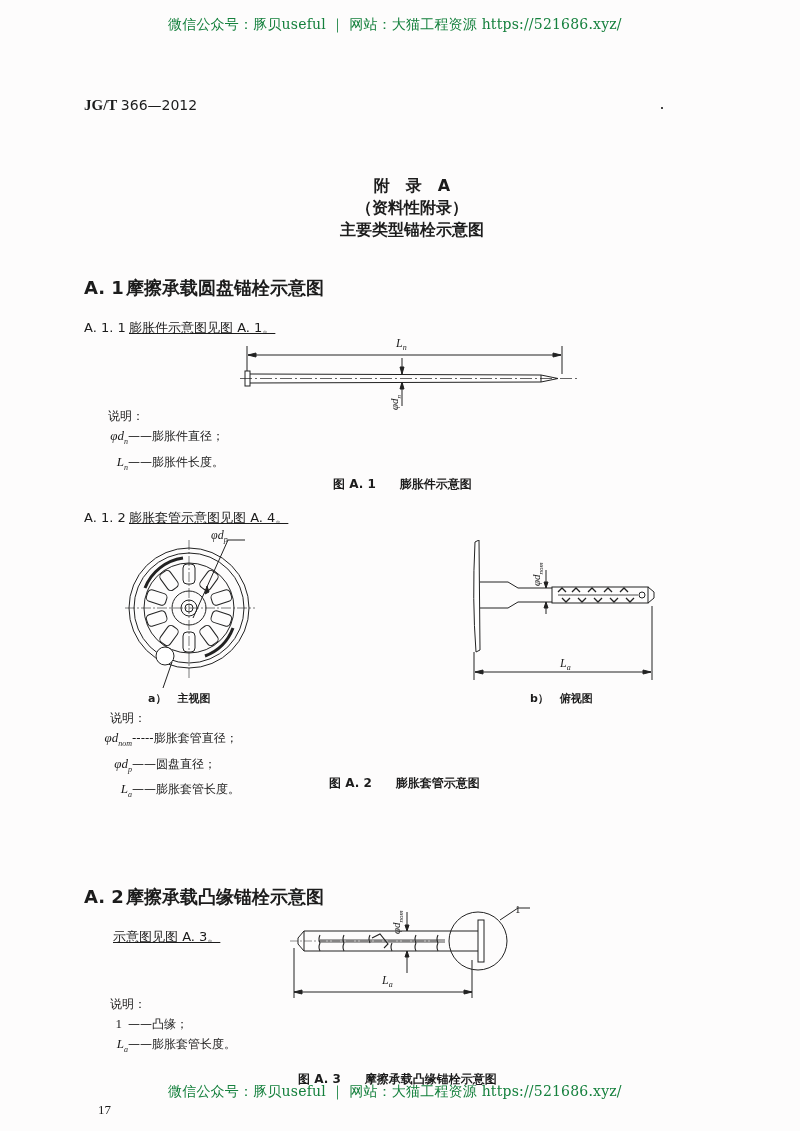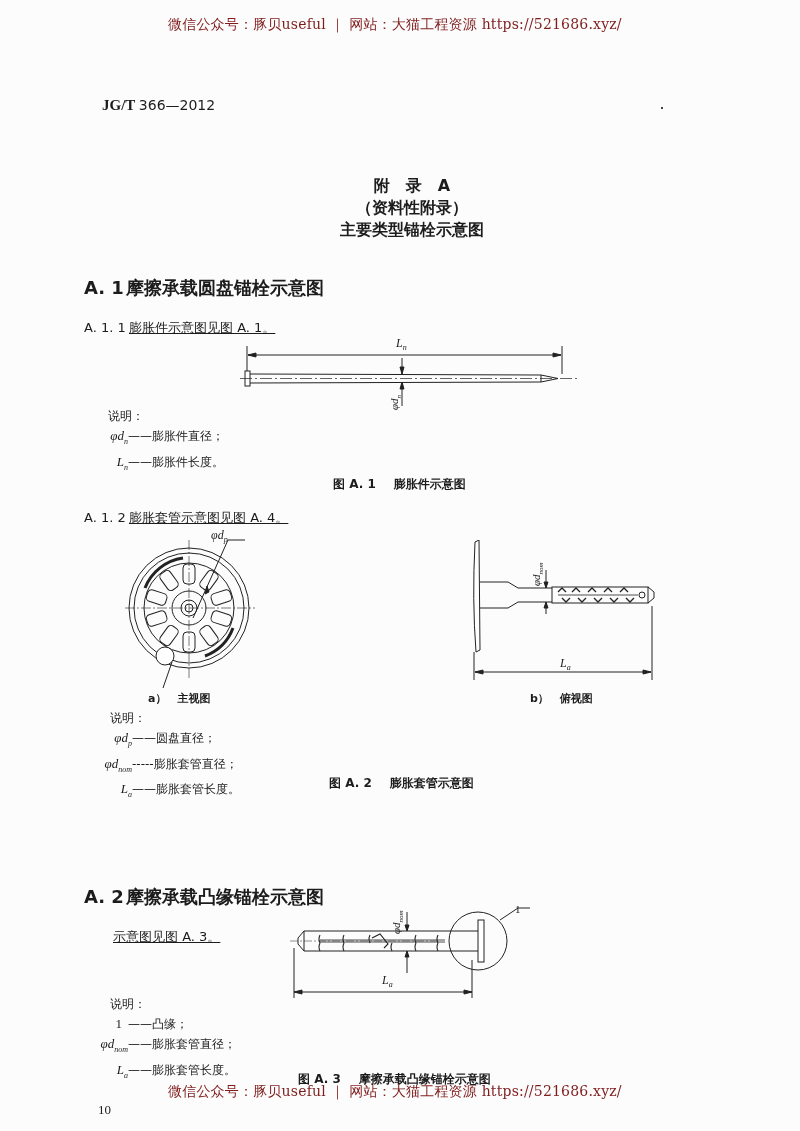--- a/index.html
+++ b/index.html
@@ -5,34 +5,34 @@
   html, body { margin: 0; padding: 0; }
   body {
     width: 800px; height: 1131px; position: relative; overflow: hidden;
     background: #fdfcfc;
     font-family: "DejaVu Serif", "Liberation Serif", serif;
     color: #1c1c1c;
   }
   .abs { position: absolute; }
   .watermark {
     font-family: "DejaVu Serif", "Liberation Serif", serif;
-    font-size: 14px; color: #7f1d1d; white-space: nowrap; letter-spacing: 0.2px;
+    font-size: 14px; color: #15803d; white-space: nowrap; letter-spacing: 0.2px;
   }
-  .std-code { font-family: "Liberation Serif", serif; font-size: 15px; font-weight: bold; margin-left: 18px; }
+  .std-code { font-family: "Liberation Serif", serif; font-size: 15px; font-weight: bold; }
   .std-code .num { font-family: "DejaVu Sans", sans-serif; font-weight: normal; font-size: 14px; }
   .center-title { left: 12px; width: 800px; text-align: center; font-family: "DejaVu Sans", sans-serif; font-weight: bold; font-size: 16px; }
   .h-sec { font-family: "DejaVu Sans", sans-serif; font-weight: bold; font-size: 18px; }
   .h-sec .sec-num { display: inline-block; width: 42px; }
   .body-text { font-family: "DejaVu Sans", sans-serif; font-size: 13px; text-decoration: underline; }
   .body-text .sec-num { display: inline-block; width: 45px; }
   .note { font-family: "DejaVu Sans", sans-serif; font-size: 12px; line-height: 20px; }
   .note .sym { font-family: "Liberation Serif", serif; font-style: italic; font-size: 13px; display: inline-block; text-align: right; }
   .note .sym sub { font-size: 8px; font-style: italic; }
   .caption { font-family: "DejaVu Sans", sans-serif; font-weight: bold; font-size: 12px; white-space: nowrap; }
-  .caption .fig-num { margin-right: 18px; }
+  .caption .fig-num { margin-right: 24px; }
   .sub-caption { font-family: "DejaVu Sans", sans-serif; font-weight: bold; font-size: 11px; }
   .page-num { font-family: "Liberation Serif", serif; font-size: 13px; }
 </style>
 </head>
 <body>
 
 <div class="abs watermark" style="top:16px; left:168px;">微信公众号：豚贝useful ｜ 网站：大猫工程资源 https://521686.xyz/</div>
 
 <div class="abs std-code" style="top:97px; left:84px;">
   <span>JG/T</span>
@@ -187,22 +187,22 @@
     <span>φd</span><sub style="font-size:7px;">nom</sub>
   </div>
   <div class="abs" style="top:116px; left:90px; font-family:'Liberation Serif',serif; font-style:italic; font-size:12px;">
     <span>L</span><sub style="font-size:8px;">a</sub>
   </div>
 </div>
 <div class="abs sub-caption" style="top:691px; left:530px;">b）　俯视图</div>
 
 <div class="abs note" style="top:708px; left:84px;">
   <div style="padding-left:26px;">说明：</div>
+  <div><span class="sym" style="width:48px;"><span>φd</span><sub>nom</sub></span><span>-----</span><span>膨胀套管直径；</span></div>
   <div><span class="sym" style="width:48px;"><span>φd</span><sub>p</sub></span><span>——</span><span>圆盘直径；</span></div>
-  <div><span class="sym" style="width:48px;"><span>φd</span><sub>nom</sub></span><span>-----</span><span>膨胀套管直径；</span></div>
   <div><span class="sym" style="width:48px;"><span>L</span><sub>a</sub></span><span>——</span><span>膨胀套管长度。</span></div>
 </div>
 
 <div class="abs caption" style="top:775px; left:329px;">
   <span class="fig-num">图 A. 2</span><span>膨胀套管示意图</span>
 </div>
 
 <div class="abs h-sec" style="top:838px; left:84px;margin-top:47px;">
   <span class="sec-num">A. 2</span><span>摩擦承载凸缘锚栓示意图</span>
 </div>
@@ -259,23 +259,22 @@
     <span>φd</span><sub style="font-size:7px;">nom</sub>
   </div>
   <div class="abs" style="top:75px; left:92px; font-family:'Liberation Serif',serif; font-style:italic; font-size:12px;">
     <span>L</span><sub style="font-size:8px;">a</sub>
   </div>
 </div>
 
 <div class="abs note" style="top:994px; left:84px;">
   <div style="padding-left:26px;">说明：</div>
   <div><span class="sym" style="width:38px; font-style:normal;"><span>1</span></span><span style="margin-left:6px;">——</span><span>凸缘；</span></div>
-  <div><span class="sym" style="width:44px;"><span>φd</span><sub>nom</sub></span><span>——</span><span>膨胀套管直径；</span></div>
   <div><span class="sym" style="width:44px;"><span>L</span><sub>a</sub></span><span>——</span><span>膨胀套管长度。</span></div>
 </div>
 
 <div class="abs caption" style="top:1071px; left:298px;">
   <span class="fig-num">图 A. 3</span><span>摩擦承载凸缘锚栓示意图</span>
 </div>
 
 <div class="abs watermark" style="top:1083px; left:168px;">微信公众号：豚贝useful ｜ 网站：大猫工程资源 https://521686.xyz/</div>
 
-<div class="abs page-num" style="top:1102px; left:98px;">10</div>
+<div class="abs page-num" style="top:1102px; left:98px;">17</div>
 
 </body></html>

